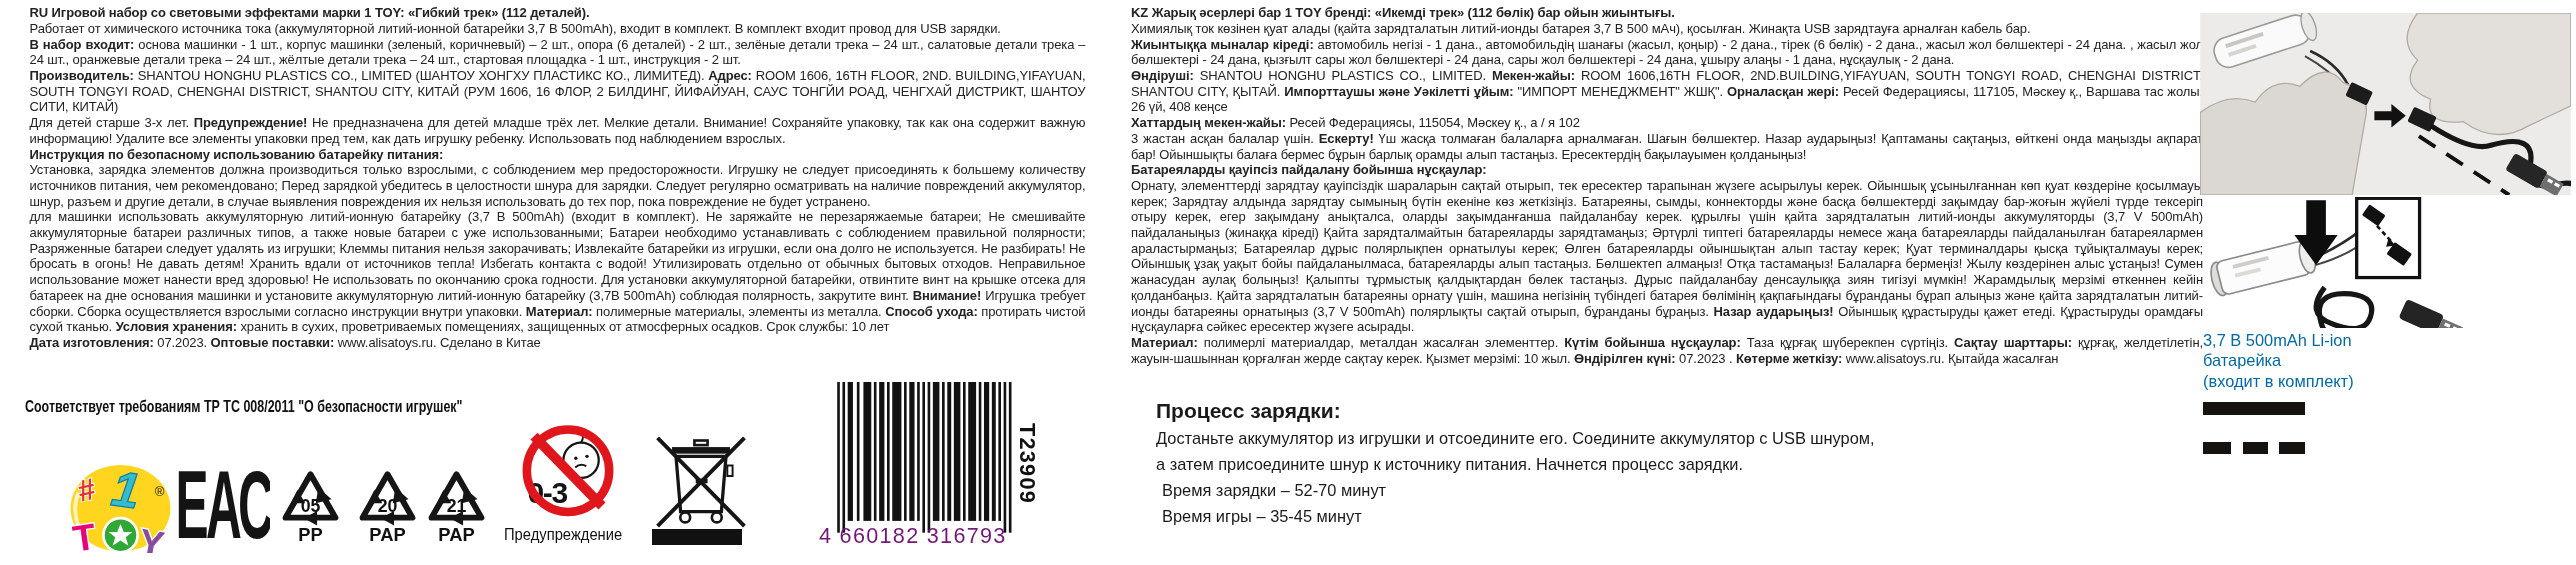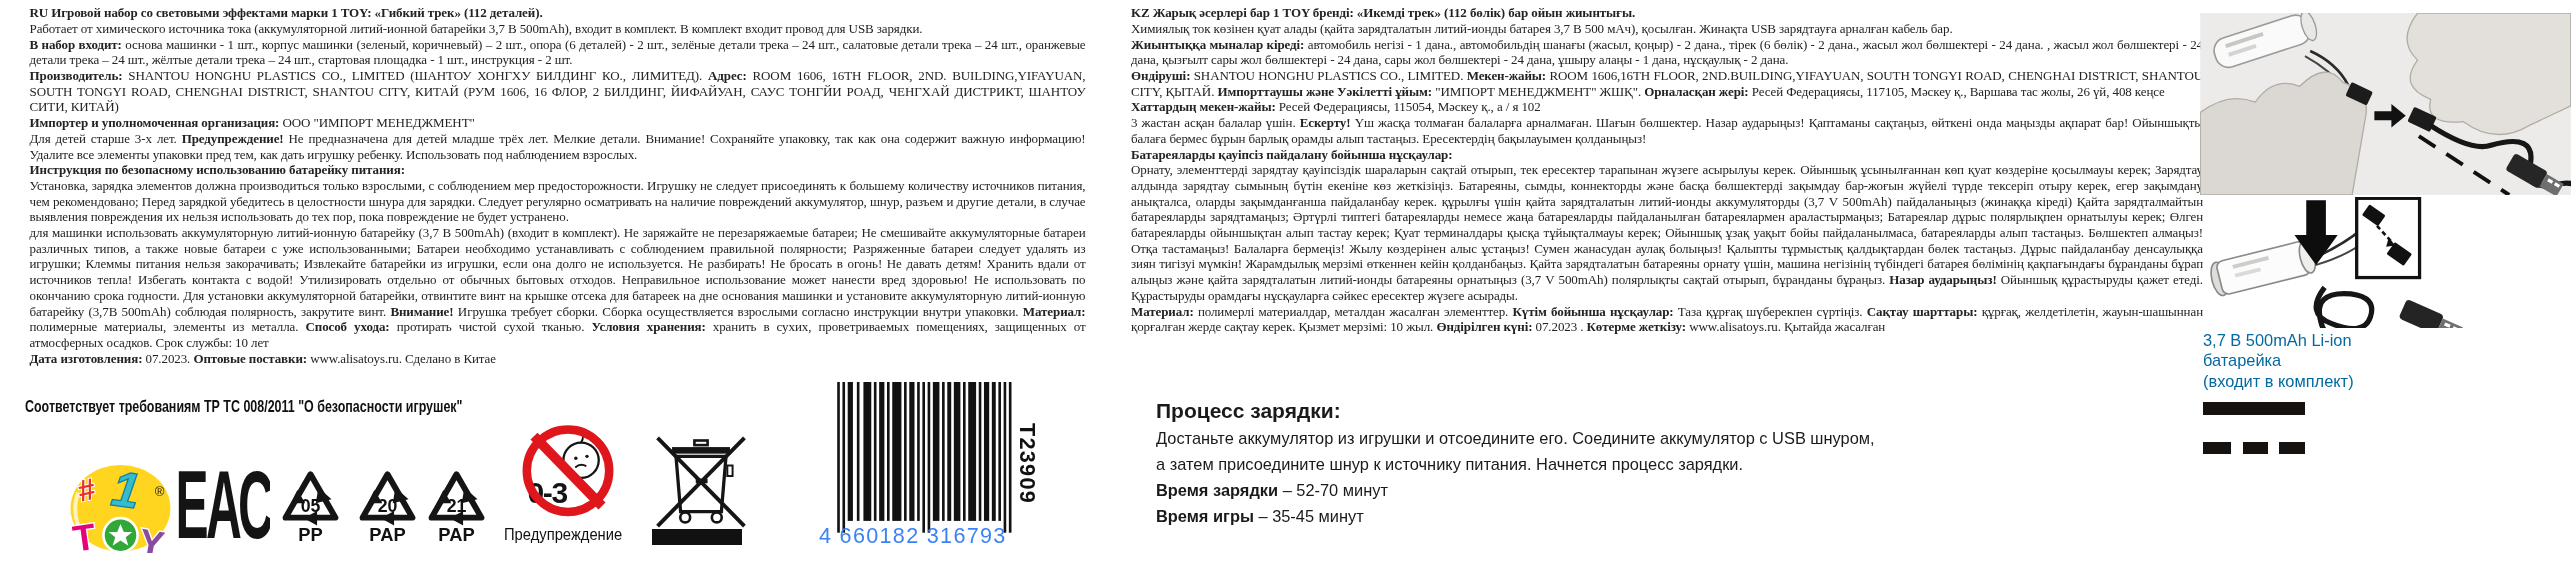--- a/index.html
+++ b/index.html
@@ -1,60 +1,59 @@
 <!DOCTYPE html>
 <html style="font-size:10.5px"><head>
 <meta charset="utf-8">
 <style>
   html,body{margin:0;padding:0;background:#ffffff;}
   body{width:2576px;height:565px;font-family:"Liberation Sans","DejaVu Sans",sans-serif;color:#1e1e1e;}
   #label{position:relative;width:2576px;height:565px;overflow:hidden;background:#fff;}
 
   .col{position:absolute;top:5.2px;font-size:13px;line-height:15.7px;text-align:justify;letter-spacing:-0.1px;color:#232323;}
-  .col p{margin:0;font-family:Liberation Serif, serif;}
+  .col p{margin:0;}
   .col b{font-weight:bold;}
   #ru-col{left:29.5px;width:1056px;}
   #kz-col{left:1131px;width:1072px;}
 
   #compliance{position:absolute;left:25px;top:397px;font-size:16.4px;font-weight:bold;white-space:nowrap;
               transform:scaleX(0.76);transform-origin:0 0;color:#101010;}
 
   .abs{position:absolute;}
 
   #age-caption{position:absolute;left:504px;top:525px;width:131px;text-align:center;font-size:16.4px;color:#111;
                transform:scaleX(0.9);transform-origin:0 0;}
   #bin-bar{position:absolute;left:652px;top:529px;width:90px;height:16.4px;background:#111;}
 
-  #barcode-digits{position:absolute;left:819px;top:523px;font-size:21.6px;letter-spacing:1.3px;color:#3b82f6;white-space:nowrap;}
+  #barcode-digits{position:absolute;left:819px;top:523px;font-size:21.6px;letter-spacing:1.3px;color:#701a75;white-space:nowrap;}
   #barcode-sku{position:absolute;left:1040px;top:423px;font-size:21.6px;font-weight:bold;letter-spacing:1.3px;color:#111;
                transform:rotate(90deg);transform-origin:0 0;white-space:nowrap;}
 
   #charging{position:absolute;left:1156px;top:396px;font-size:16.4px;line-height:26px;color:#1a1a1a;}
   #charging .ch-title{font-size:21px;font-weight:bold;line-height:29px;}
-  #charging b{font-weight:bold;}
+  #charging b{font-weight:normal;margin-left:6px;}
 
   #battery-caption{position:absolute;left:2203px;top:330px;font-size:16.4px;line-height:20.3px;color:#0369a1;}
 
   .print-bar{position:absolute;background:#161210;}
   #pbar-long{left:2203px;top:402px;width:102px;height:13px;}
   #pbar-1{left:2203px;top:442px;width:28px;height:11.8px;}
   #pbar-2{left:2243px;top:442px;width:25px;height:11.8px;}
   #pbar-3{left:2279px;top:442px;width:26px;height:11.8px;}
 </style>
 </head>
 <body>
 
 <div id="label">
 
   <div id="ru-col" class="col">
     <p><b>RU Игровой набор со световыми эффектами марки 1 TOY: «Гибкий трек» (112 деталей).</b></p>
     <p><span>Работает от химического источника тока (аккумуляторной литий-ионной батарейки 3,7 В 500mAh), входит в комплект. В комплект входит провод для USB зарядки.</span></p>
     <p><b>В набор входит: </b><span>основа машинки - 1 шт., корпус машинки (зеленый, коричневый) – 2 шт., опора (6 деталей) - 2 шт., зелёные детали трека – 24 шт., салатовые детали трека – 24 шт., оранжевые детали трека – 24 шт., жёлтые детали трека – 24 шт., стартовая площадка - 1 шт., инструкция - 2 шт.</span></p>
-    <p><b>Производитель: </b><span>SHANTOU HONGHU PLASTICS CO., LIMITED (ШАНТОУ ХОНГХУ БИЛДИНГ КО., ЛИМИТЕД). </span><b>Адрес: </b><span>ROOM 1606, 16TH FLOOR, 2ND. BUILDING,YIFAYUAN, SOUTH TONGYI ROAD, CHENGHAI DISTRICT, SHANTOU CITY, КИТАЙ (РУМ 1606, 16 ФЛОР, 2 БИЛДИНГ, ЙИФАЙУАН, САУС ТОНГЙИ РОАД, ЧЕНГХАЙ ДИСТРИКТ, ШАНТОУ СИТИ, КИТАЙ)</span></p>
-    <p><b>Импортер и уполномоченная организация: </b><span>ООО "ИМПОРТ МЕНЕДЖМЕНТ"</span></p>
+    <p><b>Производитель: </b><span>SHANTOU HONGHU PLASTICS CO., LIMITED (ШАНТОУ ХОНГХУ ПЛАСТИКС КО., ЛИМИТЕД). </span><b>Адрес: </b><span>ROOM 1606, 16TH FLOOR, 2ND. BUILDING,YIFAYUAN, SOUTH TONGYI ROAD, CHENGHAI DISTRICT, SHANTOU CITY, КИТАЙ (РУМ 1606, 16 ФЛОР, 2 БИЛДИНГ, ЙИФАЙУАН, САУС ТОНГЙИ РОАД, ЧЕНГХАЙ ДИСТРИКТ, ШАНТОУ СИТИ, КИТАЙ)</span></p>
     <p><span>Для детей старше 3-х лет. </span><b>Предупреждение! </b><span>Не предназначена для детей младше трёх лет. Мелкие детали. Внимание! Сохраняйте упаковку, так как она содержит важную информацию! Удалите все элементы упаковки пред тем, как дать игрушку ребенку. Использовать под наблюдением взрослых.</span></p>
     <p><b>Инструкция по безопасному использованию батарейку питания:</b></p>
     <p><span>Установка, зарядка элементов должна производиться только взрослыми, с соблюдением мер предосторожности. Игрушку не следует присоединять к большему количеству источников питания, чем рекомендовано; Перед зарядкой убедитесь в целостности шнура для зарядки. Следует регулярно осматривать на наличие повреждений аккумулятор, шнур, разъем и другие детали, в случае выявления повреждения их нельзя использовать до тех пор, пока повреждение не будет устранено.</span></p>
     <p><span>для машинки использовать аккумуляторную литий-ионную батарейку (3,7 В 500mAh) (входит в комплект). Не заряжайте не перезаряжаемые батареи; Не смешивайте аккумуляторные батареи различных типов, а также новые батареи с уже использованными; Батареи необходимо устанавливать с соблюдением правильной полярности; Разряженные батареи следует удалять из игрушки; Клеммы питания нельзя закорачивать; Извлекайте батарейки из игрушки, если она долго не используется. Не разбирать! Не бросать в огонь! Не давать детям! Хранить вдали от источников тепла! Избегать контакта с водой! Утилизировать отдельно от обычных бытовых отходов. Неправильное использование может нанести вред здоровью! Не использовать по окончанию срока годности. Для установки аккумуляторной батарейки, отвинтите винт на крышке отсека для батареек на дне основания машинки и установите аккумуляторную литий-ионную батарейку (3,7В 500mAh) соблюдая полярность, закрутите винт. </span><b>Внимание! </b><span>Игрушка требует сборки. Сборка осуществляется взрослыми согласно инструкции внутри упаковки. </span><b>Материал: </b><span>полимерные материалы, элементы из металла. </span><b>Способ ухода: </b><span>протирать чистой сухой тканью. </span><b>Условия хранения: </b><span>хранить в сухих, проветриваемых помещениях, защищенных от атмосферных осадков. Срок службы: 10 лет</span></p>
     <p><b>Дата изготовления: </b><span>07.2023. </span><b>Оптовые поставки: </b><span>www.alisatoys.ru. Сделано в Китае</span></p>
   </div>
 
   <div id="kz-col" class="col">
     <p><b>KZ Жарық әсерлері бар 1 TOY бренді: «Икемді трек» (112 бөлік) бар ойын жиынтығы.</b></p>
     <p><span>Химиялық ток көзінен қуат алады (қайта зарядталатын литий-ионды батарея 3,7 В 500 мАч), қосылған. Жинақта USB зарядтауға арналған кабель бар.</span></p>

